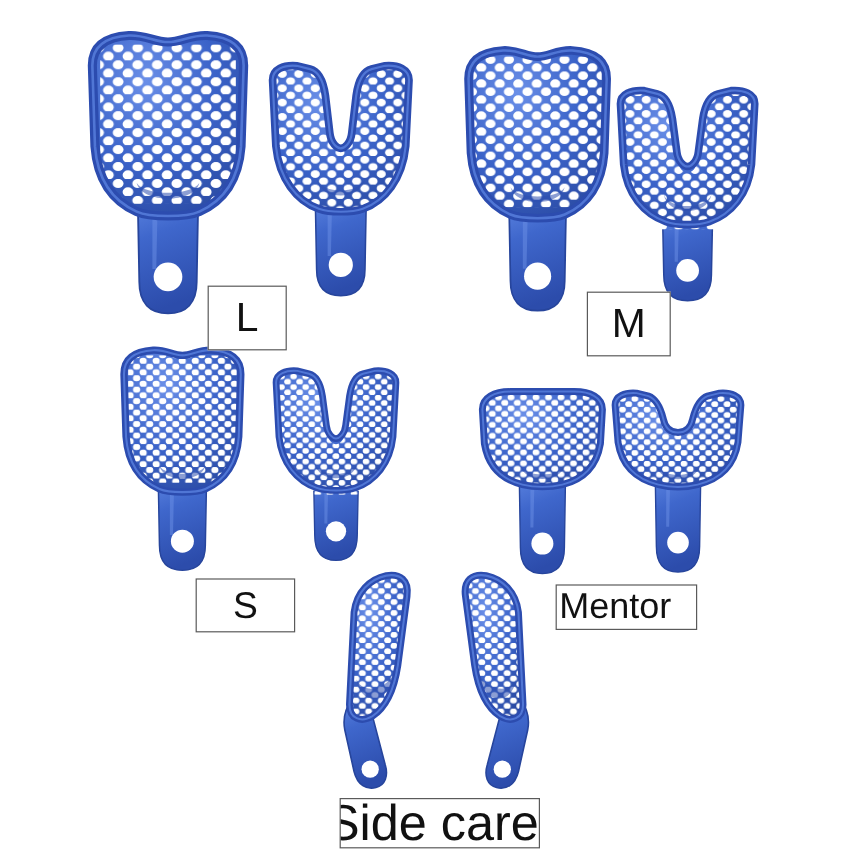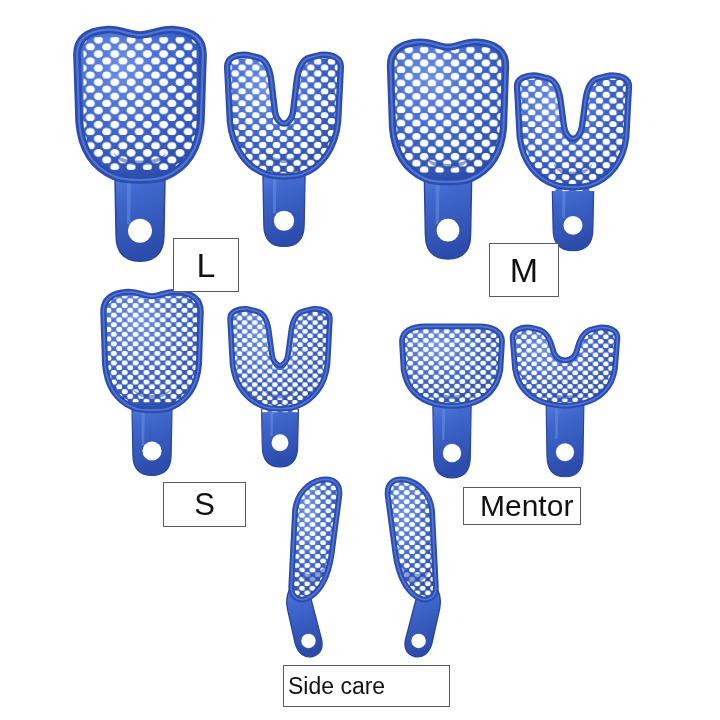--- a/index.html
+++ b/index.html
@@ -33,23 +33,23 @@
     line-height:1;
     overflow:hidden;
     white-space:nowrap;
     z-index:40;
   }
   .label-box span{display:block;}
   .lbl-L{left:173px;top:238px;width:66px;height:54px;font-size:34px;}
   .lbl-M{left:489px;top:243px;width:70px;height:54px;font-size:34px;}
   .lbl-S{left:163px;top:482px;width:83px;height:45px;font-size:31px;}
   .lbl-Mentor{left:463px;top:487px;width:118px;height:38px;font-size:30px;
-              justify-content:flex-start;padding-left:16px;}
-  .lbl-Side{left:283px;top:665px;width:167px;height:42px;font-size:23px;
-            justify-content:flex-start;padding-left:4px;}
+              justify-content:flex-start;padding-left:2px;}
+  .lbl-Side{left:283px;top:665px;width:167px;height:42px;font-size:42px;
+            justify-content:flex-end;padding-left:4px;}
 </style>
 </head>
 <body>
 
 <div id="stage">
 
   <svg width="0" height="0" style="position:absolute">
     <defs>
       <linearGradient id="blueGrad" x1="0" y1="0" x2="1" y2="0.25">
         <stop offset="0%" stop-color="#4f77dd"></stop>

